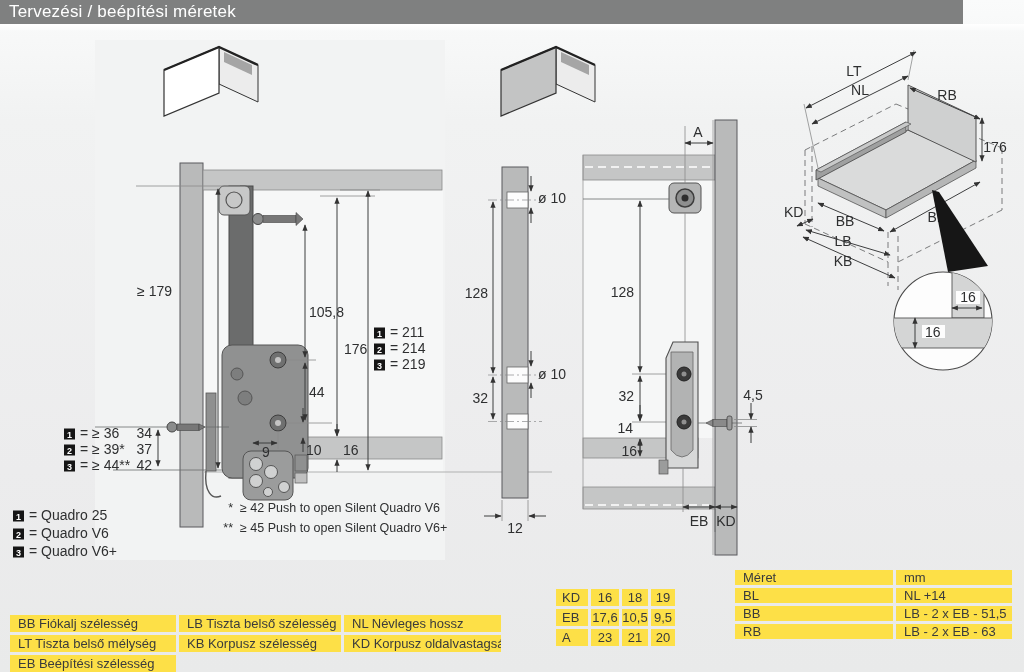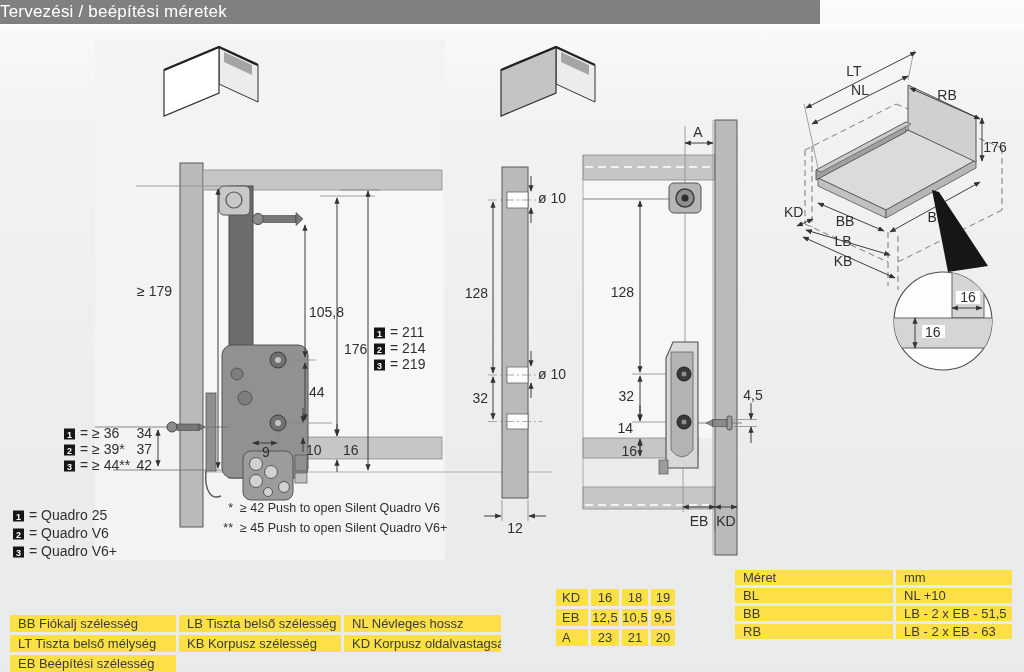--- a/index.html
+++ b/index.html
@@ -2,23 +2,23 @@
 <html><head>
 <meta charset="utf-8">
 <style>
   html,body{margin:0;padding:0;}
   body{
     width:1024px;height:672px;overflow:hidden;position:relative;
     font-family:"Liberation Sans",sans-serif;
     background:linear-gradient(180deg,#fafbfb 0%,#f1f2f2 18%,#ececed 70%,#e9eaea 100%);
   }
   .titlebar{
-    position:absolute;left:0;top:0;width:820px;height:24px;
+    position:absolute;left:0;top:0;width:963px;height:24px;
     background:#7f8080;color:#ffffff;font-size:17px;line-height:24px;
-    box-sizing:border-box;letter-spacing:.2px;
+    padding-left:9px;box-sizing:border-box;letter-spacing:.2px;
   }
   .titleglow{position:absolute;left:0;top:24px;width:1024px;height:8px;
     background:linear-gradient(180deg,#ffffff,rgba(255,255,255,0));}
   svg{position:absolute;left:0;top:0;}
   svg text{font-family:"Liberation Sans",sans-serif;fill:#2e2f30;font-size:14px;}
   .txts{font-size:12.5px;}
   .sqd{fill:#ffffff;font-size:9px;font-weight:bold;}
   .dim{stroke:#3d3e3f;stroke-width:1;fill:none;}
   .ext{stroke:#8a8b8c;stroke-width:.8;fill:none;}
   .thin{stroke:#6b6c6d;stroke-width:.8;fill:none;}
@@ -359,31 +359,31 @@
   <div class="cell">KD Korpusz oldalvastagságok</div>
   <div class="cell">EB Beépítési szélesség</div>
 </div>
 
 <div class="tbl" style="left:556px;top:589px;grid-template-columns:32px 28px 26px 24px;grid-auto-rows:17px;">
   <div class="cell" style="padding-left:6px;">KD</div>
   <div class="cell cellc">16</div>
   <div class="cell cellc">18</div>
   <div class="cell cellc">19</div>
   <div class="cell" style="padding-left:6px;">EB</div>
-  <div class="cell cellc">12,5</div>
+  <div class="cell cellc">17,6</div>
   <div class="cell cellc">10,5</div>
   <div class="cell cellc">9,5</div>
   <div class="cell" style="padding-left:6px;">A</div>
   <div class="cell cellc">23</div>
   <div class="cell cellc">21</div>
   <div class="cell cellc">20</div>
 </div>
 
 <div class="tbl tbl-right" style="left:735px;top:570px;grid-template-columns:158px 116px;grid-auto-rows:15px;">
   <div class="cell">Méret</div>
   <div class="cell">mm</div>
   <div class="cell">BL</div>
-  <div class="cell">NL +10</div>
+  <div class="cell">NL +14</div>
   <div class="cell">BB</div>
   <div class="cell">LB - 2 x EB - 51,5</div>
   <div class="cell">RB</div>
   <div class="cell">LB - 2 x EB - 63</div>
 </div>
 
 </body></html>

